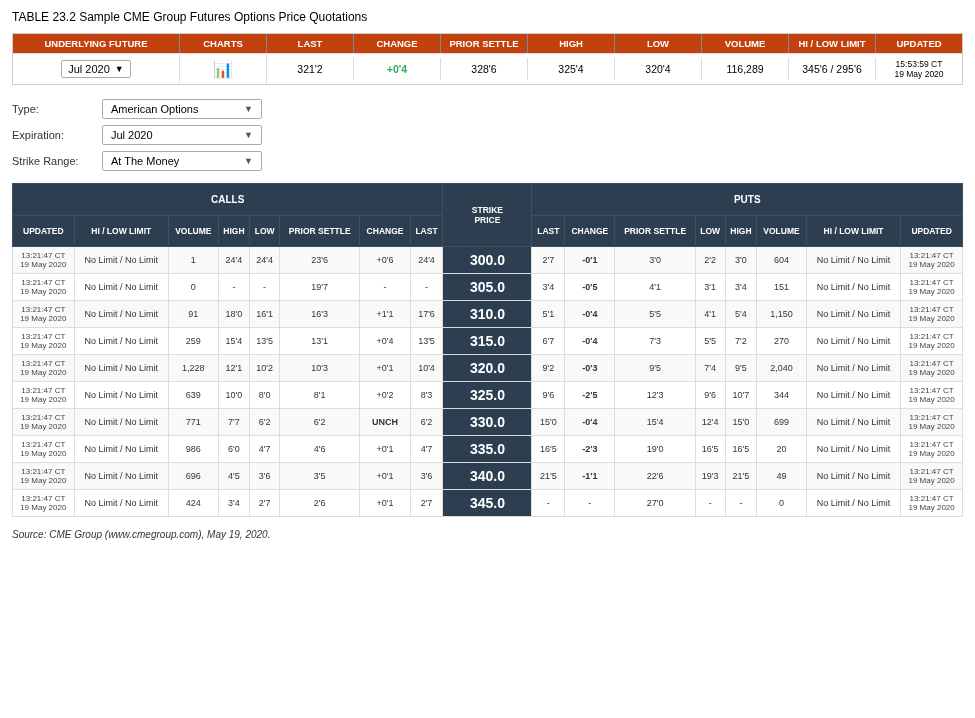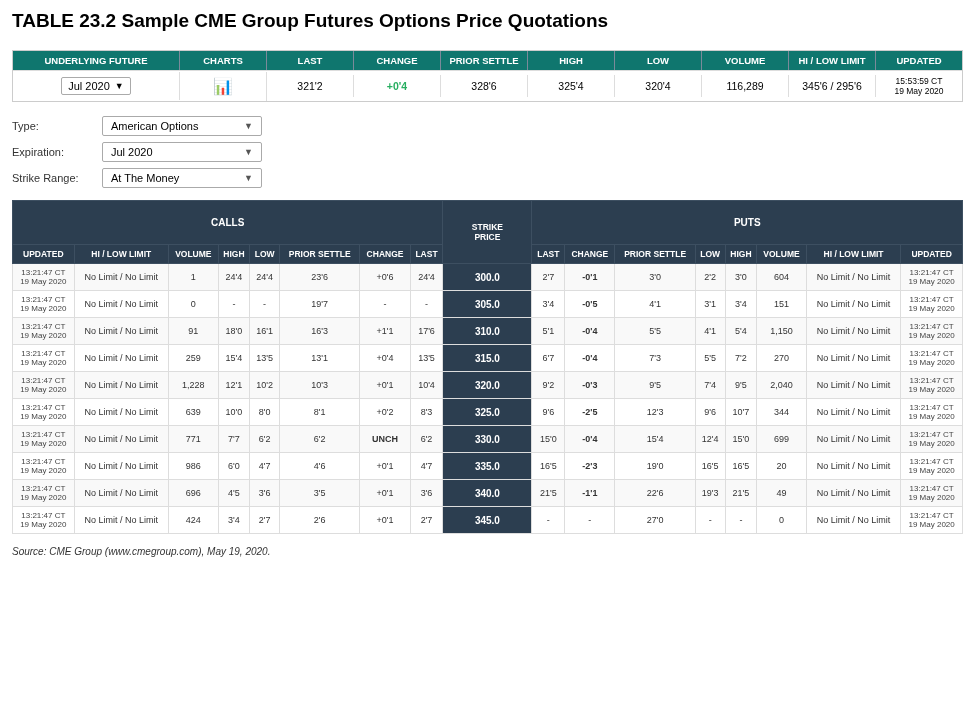--- a/index.html
+++ b/index.html
@@ -8,39 +8,39 @@
       font-size: 11px;
       background: #fff;
       color: #000;
       width: 975px;
       min-height: 718px;
       padding: 10px 12px;
     }
 
     
     .page-title {
-      font-size: 19px;
-      font-weight: bold;
-      margin-bottom: 18px;
+      font-size: 12px;
+      font-weight: normal;
+      margin-bottom: 9px;
       color: #c0392b;
     }
     .page-title span {
       color: #000;
     }
 
     
     .futures-bar {
       background: #fff;
       border: 1px solid #ccc;
       width: 100%;
       margin-bottom: 14px;
     }
     .futures-header-row {
       display: flex;
-      background: #0f766e;
+      background: #c2410c;
       color: #fff;
       font-size: 9.5px;
       font-weight: bold;
       text-align: center;
     }
     .futures-header-row .fh-cell {
       padding: 4px 3px;
       border-right: 1px solid #7a8a9a;
       flex: 1;
     }
@@ -111,21 +111,21 @@
       font-size: 9.5px;
     }
 
     
     .section-header-row td {
       background: #2c3e50;
       color: #fff;
       text-align: center;
       font-weight: bold;
       font-size: 10px;
-      padding: 16px;
+      padding: 4px;
       border: 1px solid #3d4f61;
     }
     .strike-header {
       background: #2c3e50;
       color: #fff;
       font-size: 9px;
       font-weight: bold;
     }
 
     
@@ -152,21 +152,21 @@
       padding: 4px 2px;
       border: 1px solid #ddd;
       font-size: 9px;
       color: #333;
       white-space: nowrap;
     }
     .options-table tbody td.strike-col {
       background: #2c3e50;
       color: #fff;
       font-weight: bold;
-      font-size: 10px;
+      font-size: 14px;
       padding: 4px 3px;
       text-align: center;
     }
     .options-table tbody td.updated-col {
       font-size: 8.5px;
       color: #444;
     }
     .pos { color: #27ae60; font-weight: normal; }
     .neg { color: #c0392b; font-weight: bold; }
     .unch { color: #555; font-weight: bold; }

